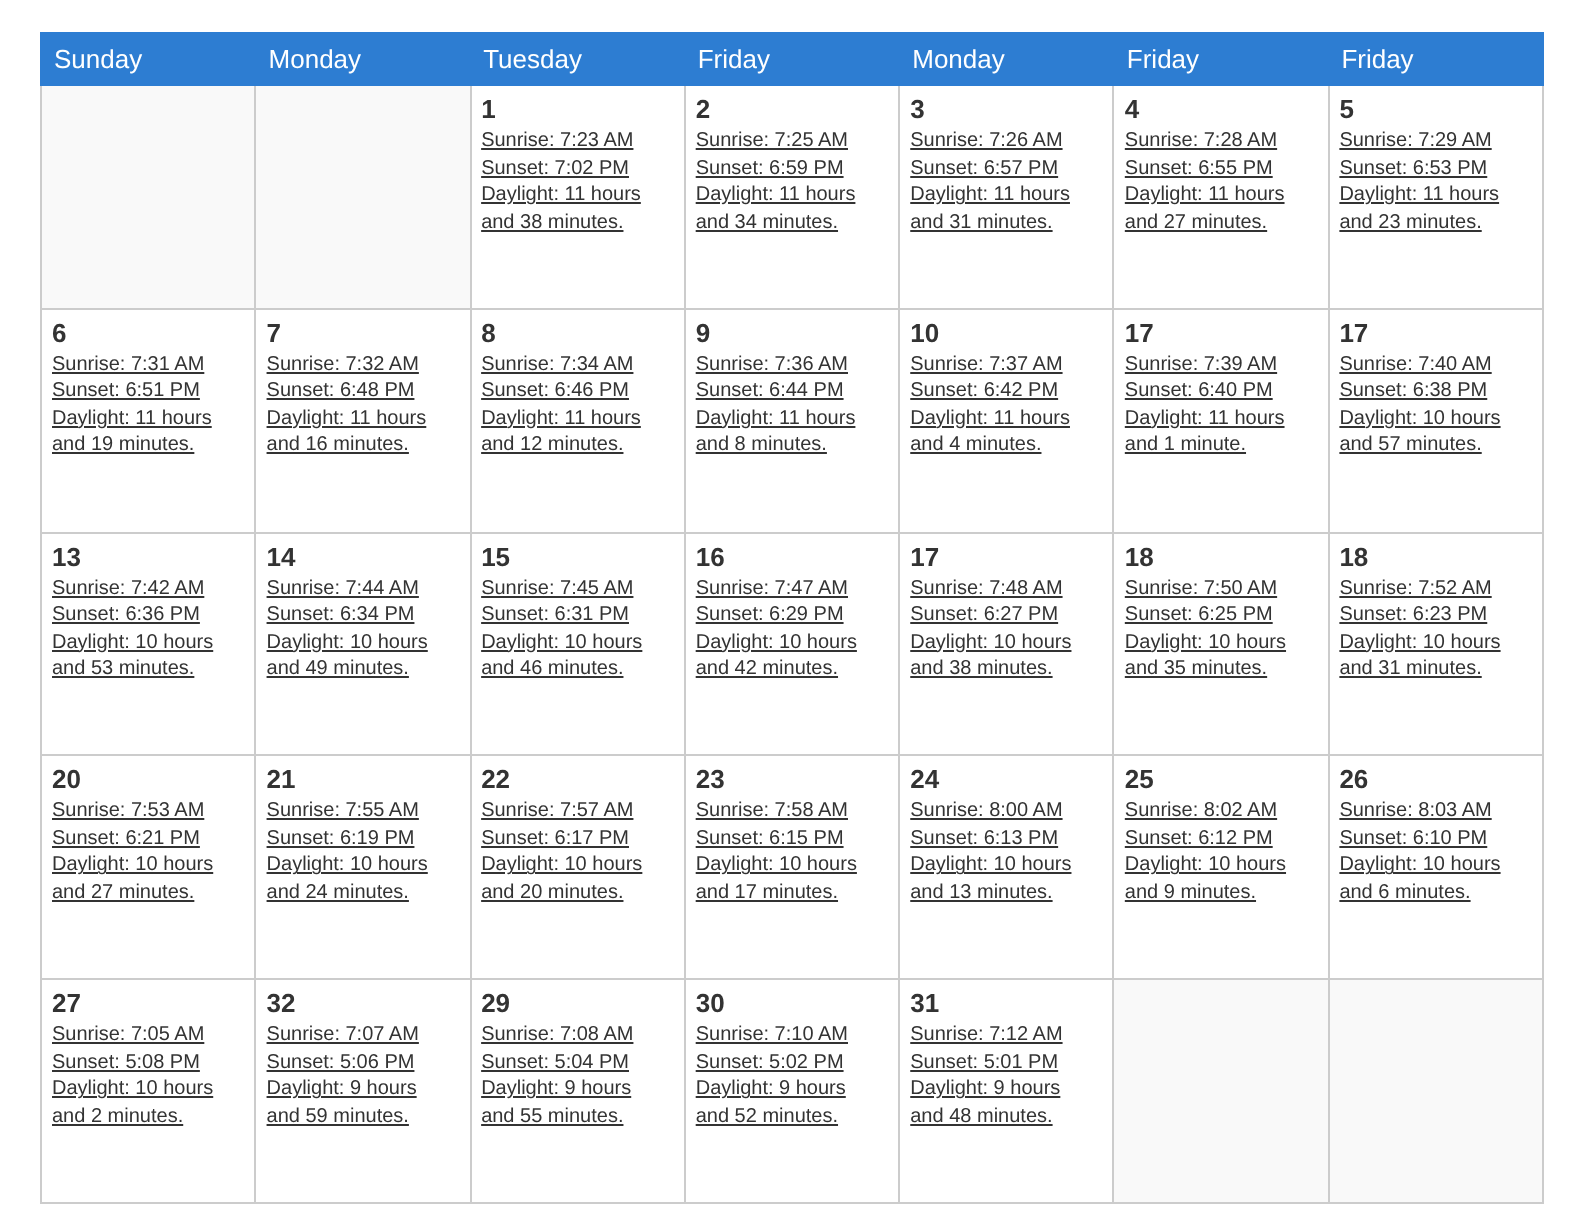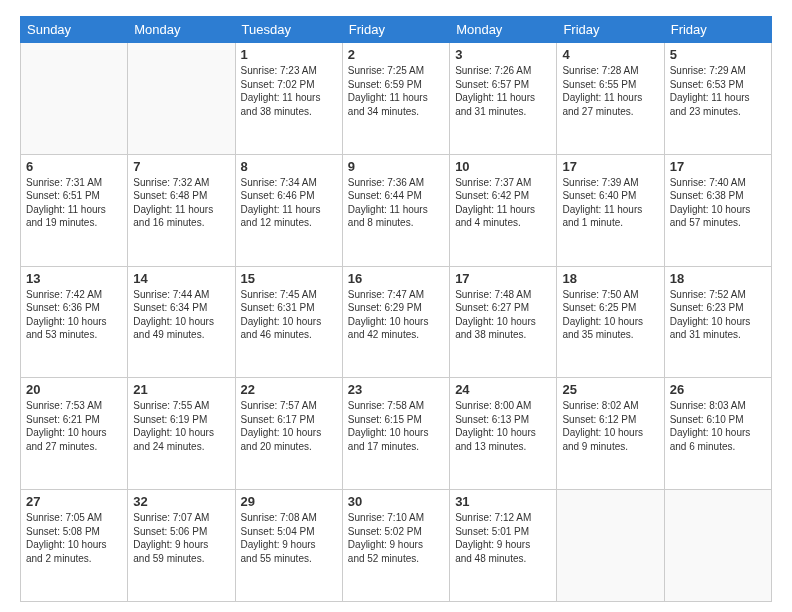--- a/index.html
+++ b/index.html
@@ -72,20 +72,21 @@
     .day-num {
       font-size: 13px;
       font-weight: bold;
       display: block;
       margin-bottom: 2px;
     }
     .cell-text {
       font-size: 10px;
       line-height: 1.35;
       color: #333;
+      text-decoration: underline;
     }
   </style>
 </head>
 <body>
 
 <div class="page">
 
   <table class="calendar">
     <thead>
       <tr>

